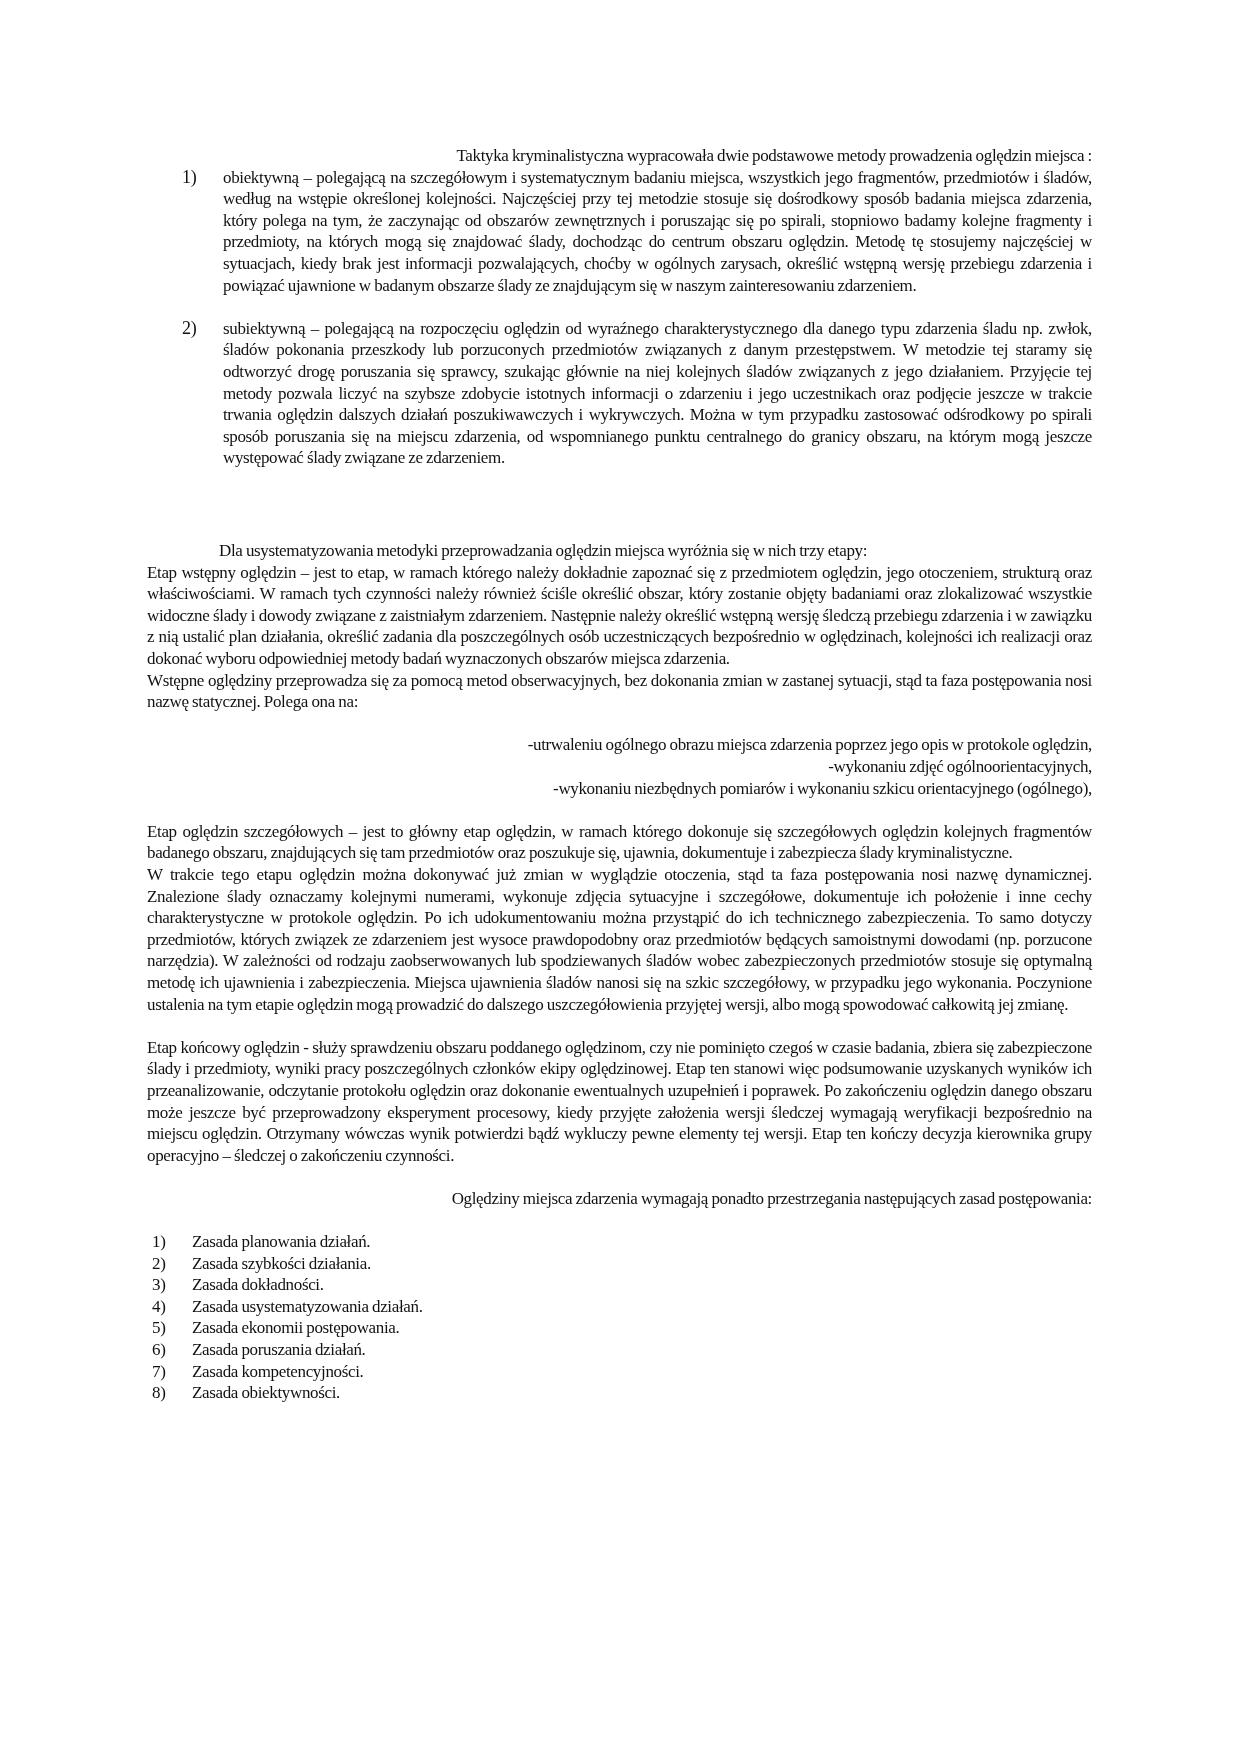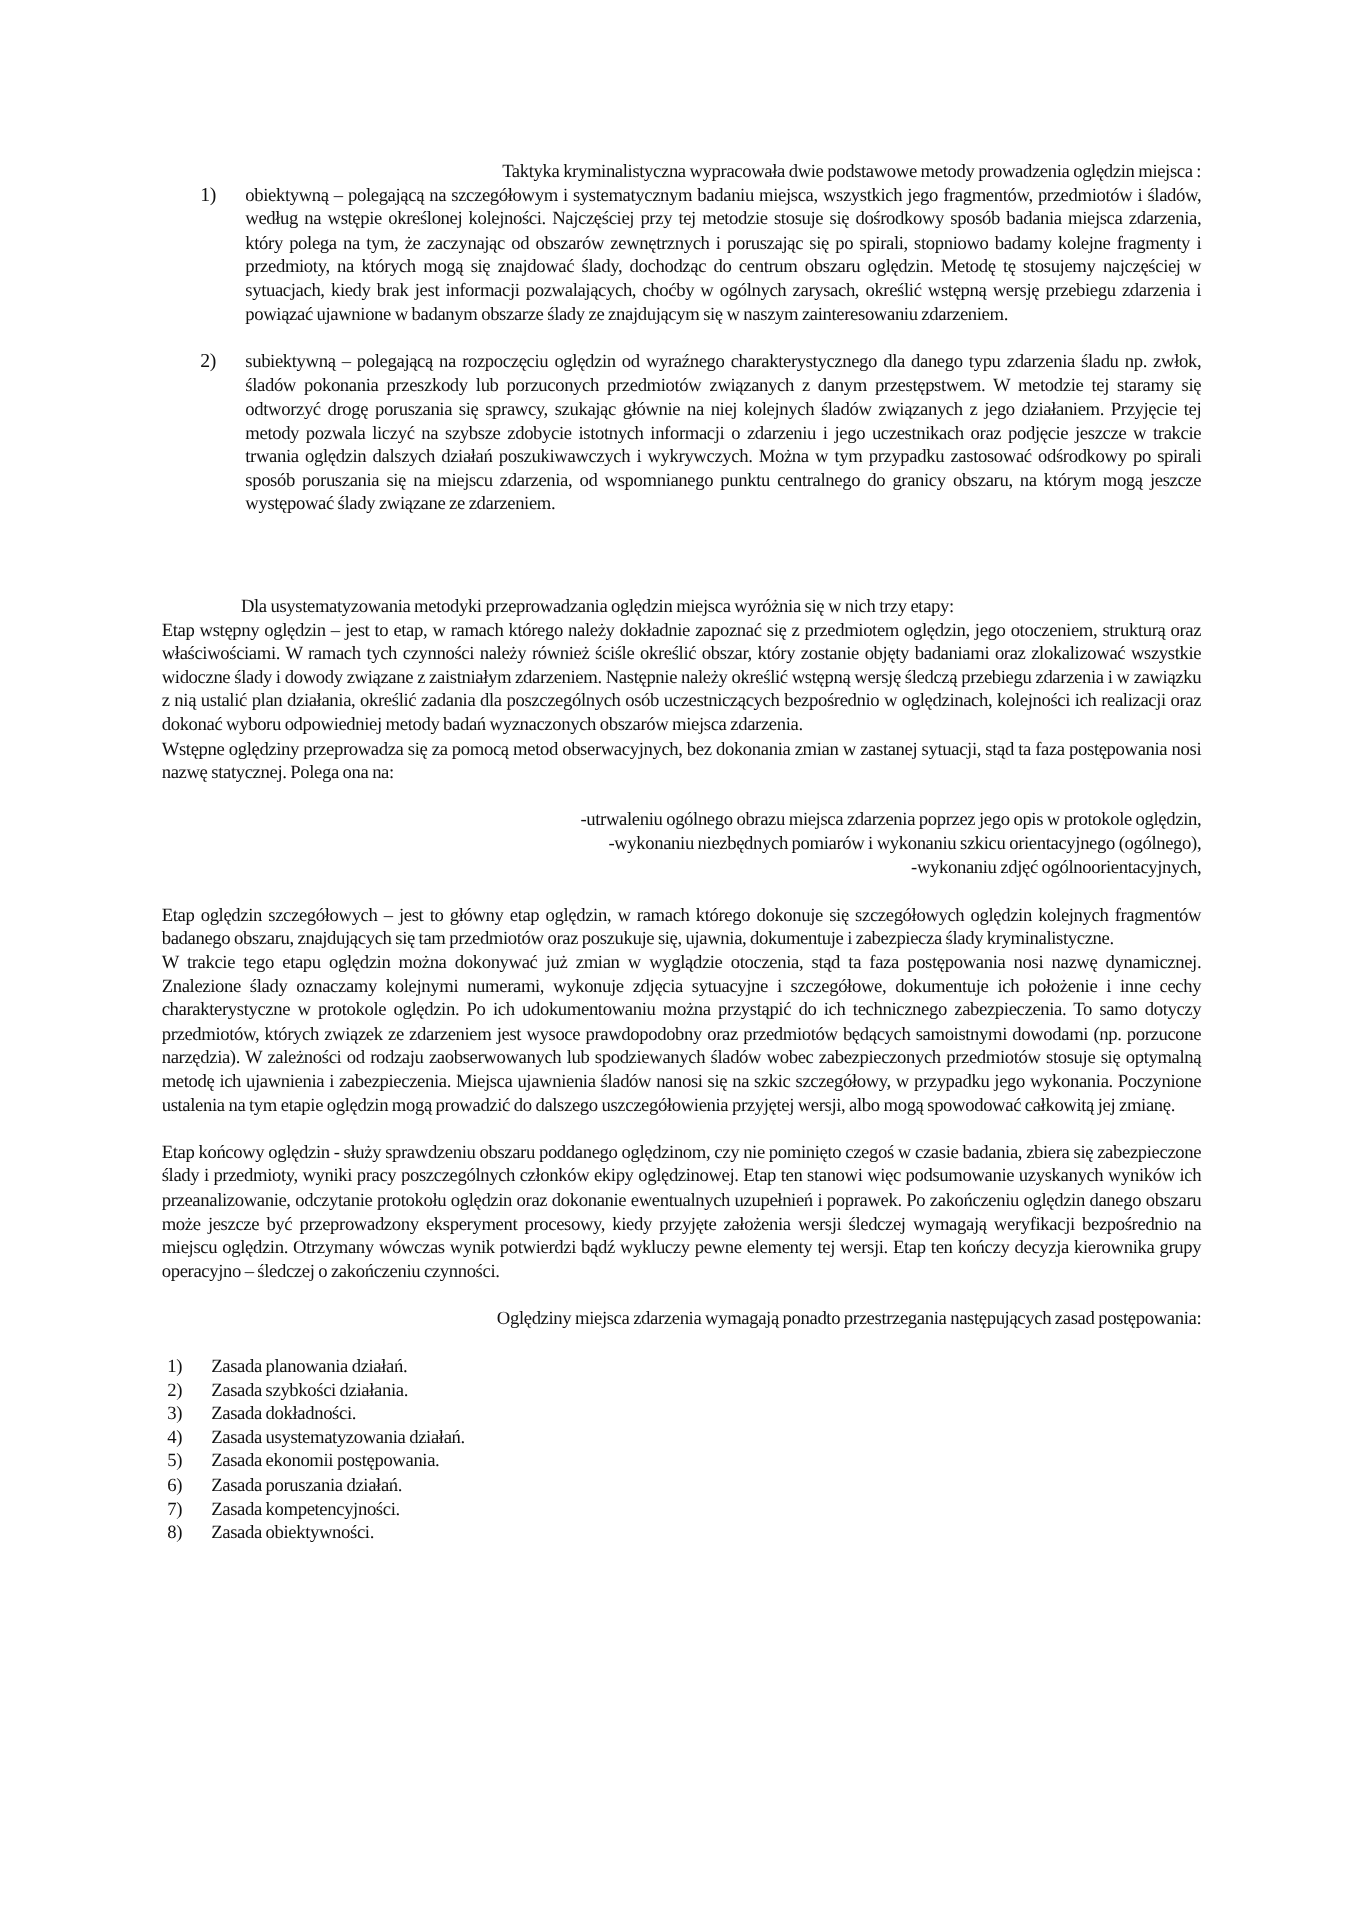--- a/index.html
+++ b/index.html
@@ -45,22 +45,22 @@
   <div class="gap"></div>
   <div class="gap"></div>
 
   <p class="indent-line">Dla usystematyzowania metodyki przeprowadzania oględzin miejsca wyróżnia się w nich trzy etapy:</p>
   <p><b>Etap wstępny oględzin – </b>jest to etap, w ramach którego należy dokładnie zapoznać się z przedmiotem oględzin, jego otoczeniem, strukturą oraz właściwościami. W ramach tych czynności należy również ściśle określić obszar, który zostanie objęty badaniami oraz zlokalizować wszystkie widoczne ślady i dowody związane z zaistniałym zdarzeniem. Następnie należy określić <b>wstępną wersję śledczą przebiegu zdarzenia</b> i w zawiązku z nią ustalić plan działania, określić zadania dla poszczególnych osób uczestniczących bezpośrednio w oględzinach, kolejności ich realizacji oraz dokonać wyboru odpowiedniej metody badań wyznaczonych obszarów miejsca zdarzenia.</p>
   <p>Wstępne oględziny przeprowadza się za pomocą metod obserwacyjnych, bez dokonania zmian w zastanej sytuacji, stąd  ta faza postępowania nosi nazwę <b>statycznej.</b> Polega ona na:</p>
   <div class="gap"></div>
 
   <ul class="dash-list">
     <li><span class="dash">-</span><span>utrwaleniu ogólnego obrazu miejsca zdarzenia poprzez jego opis w <b>protokole  oględzin</b>,</span></li>
+    <li><span class="dash">-</span><span>wykonaniu <b>zdjęć ogólnoorientacyjnych</b>,</span></li>
     <li><span class="dash">-</span><span>wykonaniu niezbędnych pomiarów i wykonaniu <b>szkicu orientacyjnego (ogólnego)</b>,</span></li>
-    <li><span class="dash">-</span><span>wykonaniu <b>zdjęć ogólnoorientacyjnych</b>,</span></li>
   </ul>
 
   <div class="gap"></div>
   <p><b>Etap oględzin szczegółowych – </b>jest to główny etap oględzin, w ramach którego dokonuje się szczegółowych oględzin kolejnych fragmentów badanego obszaru, znajdujących się tam przedmiotów oraz poszukuje się, ujawnia, dokumentuje i zabezpiecza ślady kryminalistyczne.</p>
   <p>W trakcie tego etapu oględzin można dokonywać już zmian w wyglądzie otoczenia, stąd  ta faza postępowania nosi nazwę <b>dynamicznej.</b> Znalezione ślady oznaczamy kolejnymi numerami, wykonuje <b>zdjęcia sytuacyjne i szczegółowe</b>, dokumentuje ich położenie i inne cechy charakterystyczne w protokole oględzin. Po ich udokumentowaniu można przystąpić do ich technicznego zabezpieczenia. To samo dotyczy przedmiotów, których związek ze zdarzeniem jest wysoce prawdopodobny oraz przedmiotów będących samoistnymi dowodami (np. porzucone narzędzia). W zależności od rodzaju zaobserwowanych lub spodziewanych śladów wobec zabezpieczonych przedmiotów stosuje się optymalną metodę ich ujawnienia i zabezpieczenia. Miejsca ujawnienia śladów nanosi się na <b>szkic szczegółowy</b>, w przypadku jego wykonania. Poczynione ustalenia na tym etapie oględzin mogą prowadzić do dalszego uszczegółowienia przyjętej wersji, albo mogą spowodować całkowitą jej zmianę.</p>
   <div class="gap"></div>
 
   <p><b>Etap końcowy oględzin -</b>   służy sprawdzeniu obszaru poddanego oględzinom, czy nie pominięto czegoś w czasie badania, zbiera się zabezpieczone ślady i przedmioty, wyniki pracy poszczególnych członków ekipy oględzinowej. Etap ten stanowi więc podsumowanie uzyskanych wyników ich przeanalizowanie, odczytanie protokołu oględzin oraz dokonanie ewentualnych uzupełnień i poprawek. Po zakończeniu oględzin danego obszaru może jeszcze być przeprowadzony <b>eksperyment procesowy</b>, kiedy przyjęte  założenia wersji śledczej wymagają weryfikacji bezpośrednio na miejscu oględzin. Otrzymany wówczas wynik potwierdzi bądź wykluczy pewne elementy tej wersji. Etap ten kończy decyzja kierownika grupy operacyjno – śledczej o  zakończeniu czynności.</p>
   <div class="gap"></div>
 

